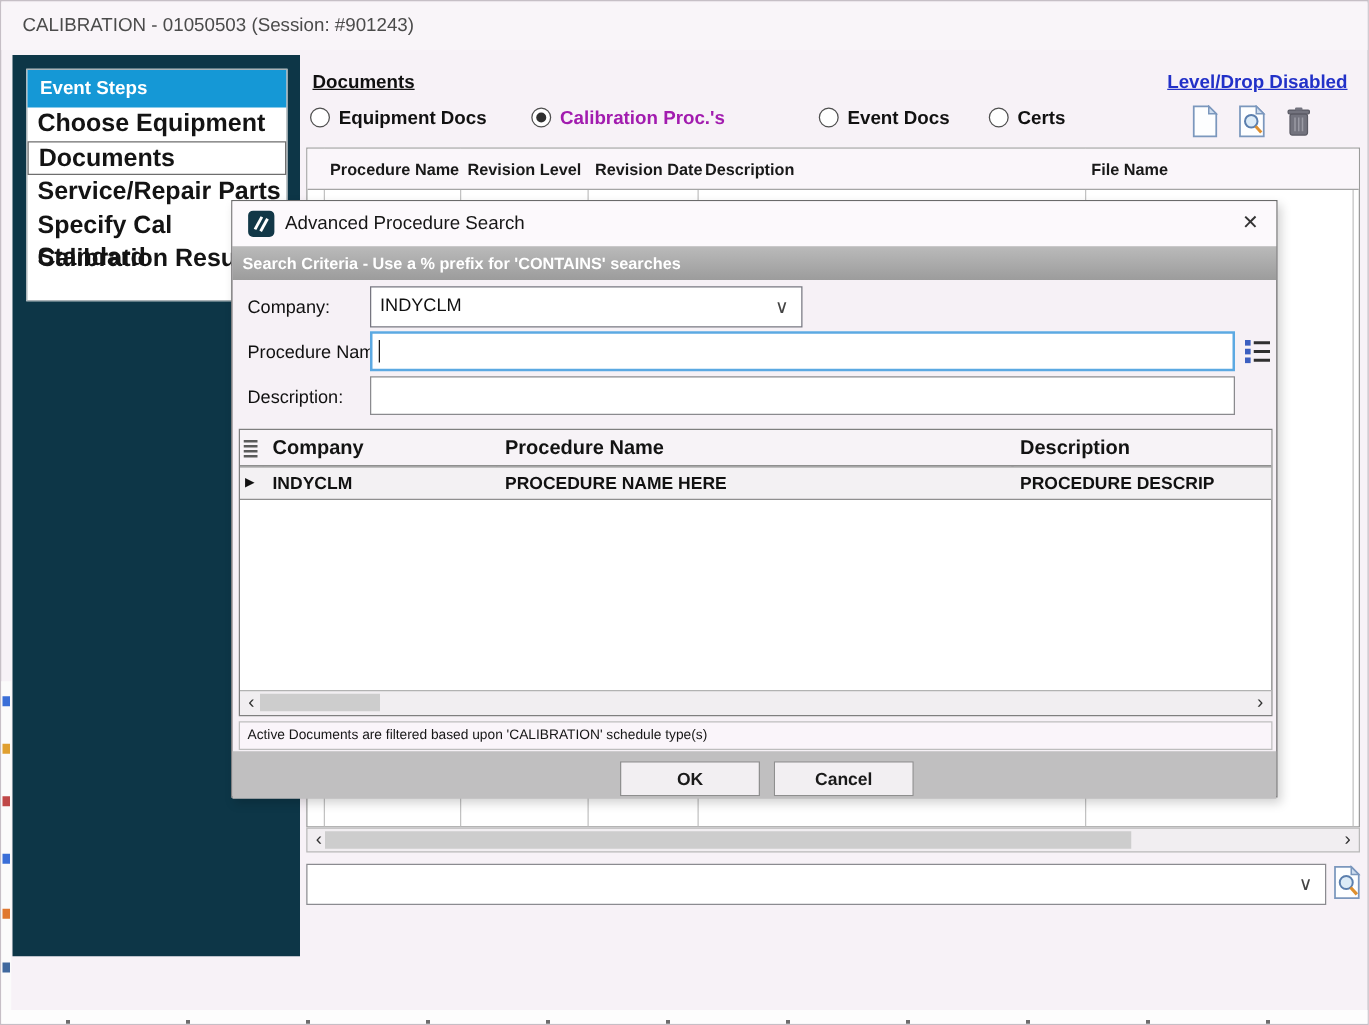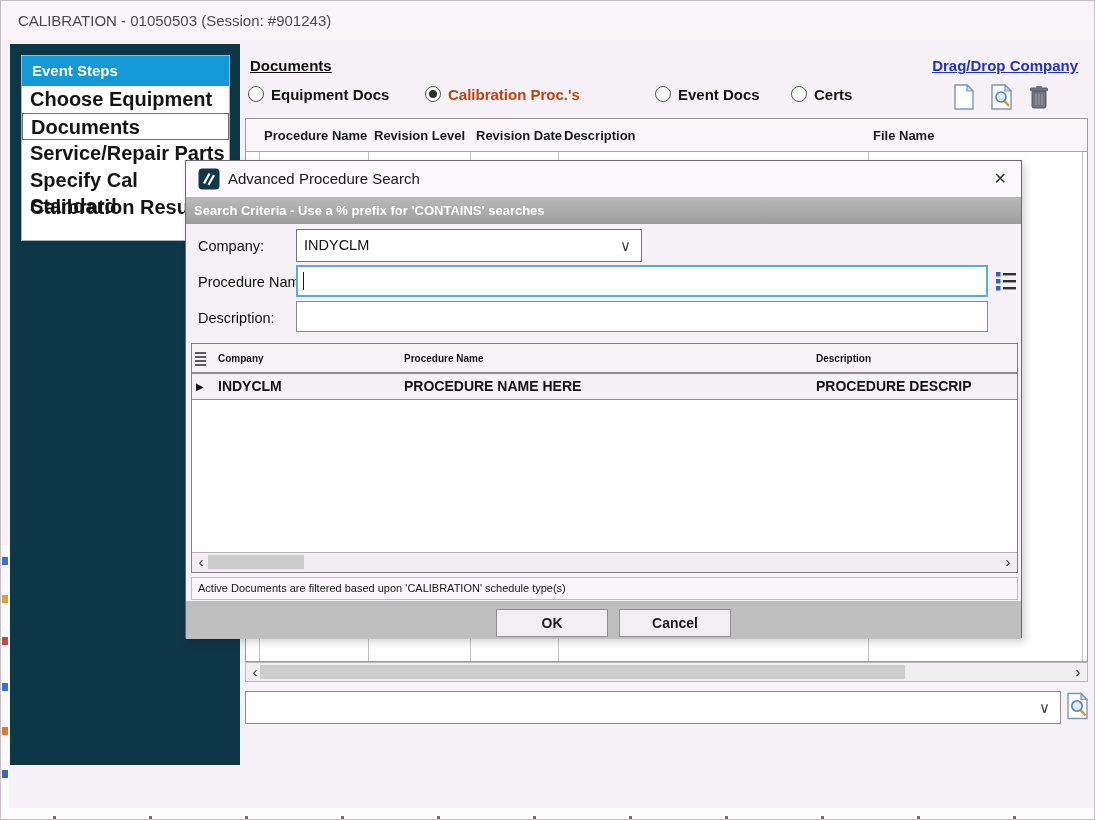--- a/index.html
+++ b/index.html
@@ -17,21 +17,21 @@
   .sb-header { height:30px; background:#1598d6; color:#fff; font-weight:700; font-size:15px; line-height:30px; padding-left:10px; }
   .sb-item { height:27px; line-height:26px; padding-left:8px; font-weight:600; font-size:20px; color:#141414; cursor:default; }
   .sb-item.selected { border:1px solid #6e6e6e; }
 
   
   .main-title { position:absolute; left:250px; top:57px; font-weight:700; font-size:15px; color:#101010; text-decoration:underline; }
   .radio-group { position:absolute; top:84px; height:20px; display:flex; align-items:center; }
   .radio-circle { width:16px; height:16px; border:1px solid #4f4f4f; border-radius:50%; background:#fff; display:flex; align-items:center; justify-content:center; }
   .radio-dot { width:8px; height:8px; border-radius:50%; background:#2f2f2f; }
   .radio-label { margin-left:7px; font-weight:700; font-size:15px; color:#111; }
-  .radio-label.blue { color:#c2410c; }
+  .radio-label.blue { color:#a21caf; }
   .dragdrop { position:absolute; right:17px; top:57px; font-weight:600; font-size:15px; color:#2231c8; text-decoration:underline; cursor:pointer; }
   .toolbar-icons { position:absolute; left:953px; top:84px; display:flex; gap:15px; align-items:center; }
   .toolbar-icons svg { display:block; cursor:pointer; }
 
   
   .main-table { position:absolute; left:245px; top:118px; width:843px; height:544px; background:#fff; border:1px solid #9b9b9b; }
   .mt-vline { position:absolute; top:0; bottom:0; width:1px; background:#c2c2c2; }
   .mt-header { position:absolute; left:0; top:0; right:0; height:33px; border-bottom:1px solid #a5a5a5; background:#faf6fa; }
   .mt-h { position:absolute; top:0; line-height:33px; font-weight:700; font-size:13px; color:#191919; white-space:nowrap; }
 
@@ -69,21 +69,21 @@
   .dlg-label { position:absolute; left:12px; font-size:14.5px; color:#101010; }
   .dlg-combo { position:absolute; left:110px; top:68px; width:346px; height:33px; background:#fff; border:1px solid #767680; }
   .dlg-combo .v { position:absolute; left:7px; top:0; line-height:31px; font-size:14.5px; color:#101010; }
   .dlg-input-proc { position:absolute; left:110px; top:104px; width:692px; height:32px; background:#fff; border:2px solid #5ca9e2; }
   .caret { position:absolute; left:5px; top:5px; width:1px; height:18px; background:#1a1a1a; }
   .list-icon { position:absolute; left:808px; top:108px; cursor:pointer; }
   .dlg-input-desc { position:absolute; left:110px; top:140px; width:692px; height:31px; background:#fff; border:1px solid #8a8a8e; }
 
   .dlg-table { position:absolute; left:5px; top:182px; width:827px; height:230px; background:#fff; border:1px solid #7f7f7f; }
   .dt-header { position:absolute; left:0; top:0; right:0; height:29px; background:#f7f3f7; border-bottom:1px solid #8f8f8f; }
-  .dt-h { position:absolute; top:0; line-height:29px; font-weight:600; font-size:10px; color:#131313; white-space:nowrap; }
+  .dt-h { position:absolute; top:0; line-height:29px; font-weight:600; font-size:16px; color:#131313; white-space:nowrap; }
   .dt-vline { position:absolute; top:0; height:56px; width:1px; background:#9a9a9a; }
   .dt-vline.dark { width:2px; background:#2e2e2e; }
   .dt-row { position:absolute; left:0; top:29px; right:0; height:27px; background:#f3f1f3; border-top:1px solid #8f8f8f; border-bottom:1px solid #8f8f8f; }
   .dt-c { position:absolute; top:0; line-height:25px; font-weight:600; font-size:14px; color:#111; white-space:nowrap; }
   .dt-arrow { position:absolute; left:4px; top:0; line-height:25px; font-size:10px; color:#111; }
   .dt-hscroll { position:absolute; left:0; bottom:0; width:825px; height:20px; background:#f1eef1; border-top:1px solid #b2b2b2; }
   .corner-icon { position:absolute; left:3px; top:8px; width:11px; height:13px; }
   .corner-icon i { display:block; height:2px; background:#5a5a5a; margin-bottom:2px; }
 
   .dlg-status { position:absolute; left:5px; top:416px; width:827px; height:23px; background:#faf5fa; border:1px solid #bdbdbd; }
@@ -126,21 +126,21 @@
   </div>
   <div class="radio-group" style="left:655px;text-align:right;">
     <span class="radio-circle"></span>
     <span class="radio-label">Event Docs</span>
   </div>
   <div class="radio-group" style="left:791px;text-align:center;">
     <span class="radio-circle"></span>
     <span class="radio-label">Certs</span>
   </div>
 
-  <div class="dragdrop">Drag/Drop Company</div>
+  <div class="dragdrop">Level/Drop Disabled</div>
 
   <div class="toolbar-icons">
     <svg width="22" height="27" viewBox="0 0 22 27">
       <path d="M2 1 h12 l6 6 v18 h-18 z" fill="#fdfeff" stroke="#7b97bd" stroke-width="1.4"></path>
       <path d="M14 1 l6 6 h-6 z" fill="#cddcee" stroke="#7b97bd" stroke-width="1.2"></path>
     </svg>
     <svg width="24" height="27" viewBox="0 0 24 27">
       <path d="M2 1 h13 l6 6 v18 h-19 z" fill="#fdfeff" stroke="#7b97bd" stroke-width="1.4"></path>
       <path d="M15 1 l6 6 h-6 z" fill="#cddcee" stroke="#7b97bd" stroke-width="1.2"></path>
       <circle cx="11" cy="13" r="5" fill="#dcebf7" stroke="#5b7fae" stroke-width="1.6"></circle>

